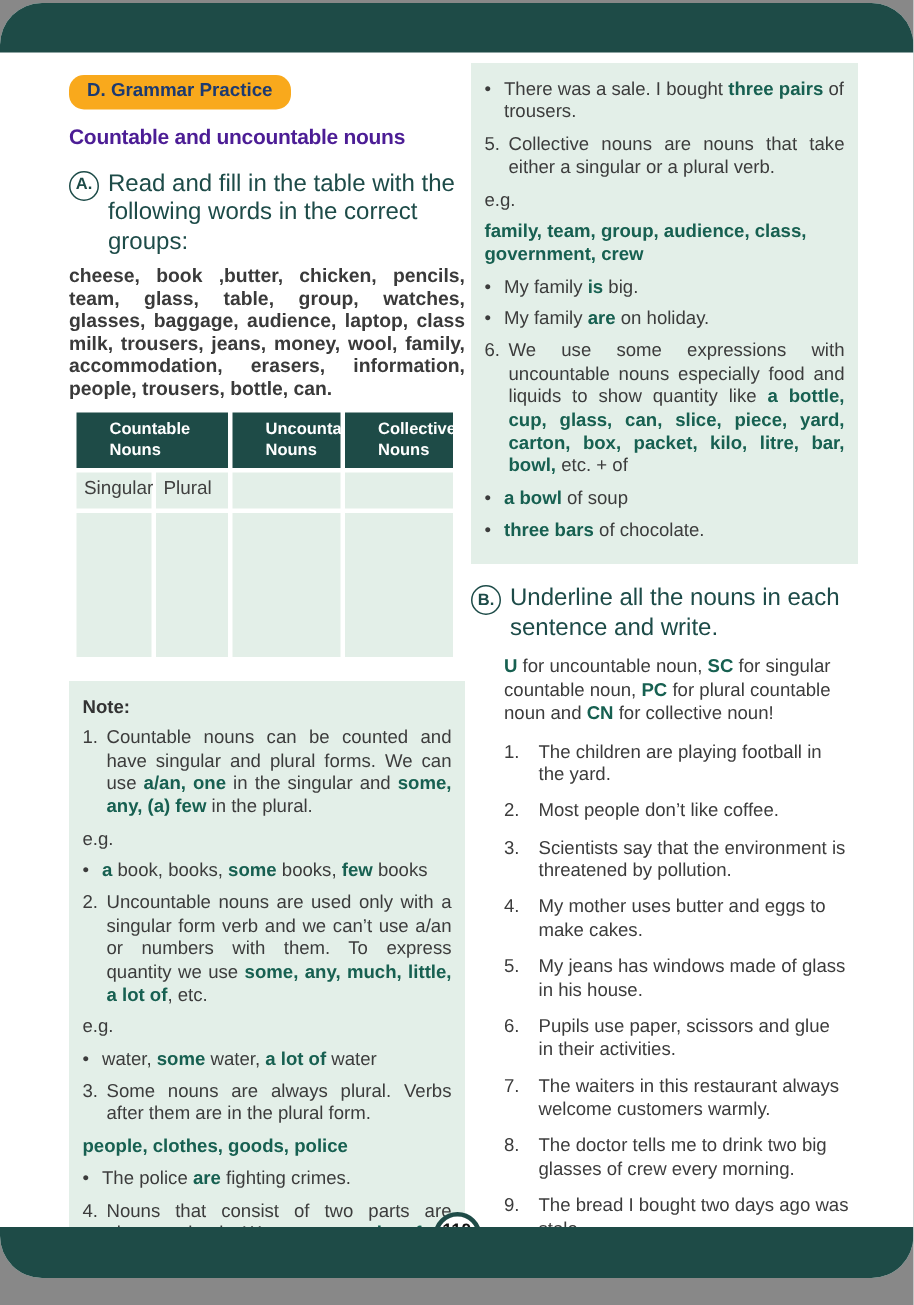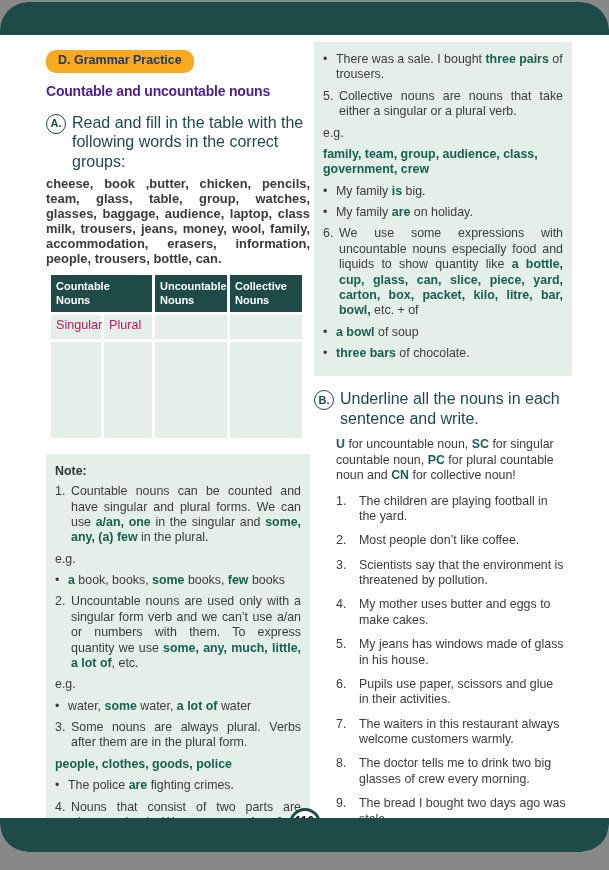--- a/index.html
+++ b/index.html
@@ -22,23 +22,23 @@
             color:#1d4b48; font-weight:700; font-size:11px; display:flex; align-items:center;
             justify-content:center; margin-right:6px; margin-top:1px; }
   .ex-instr { font-weight:400; color:#1d4b48; font-size:16px; line-height:1.22; }
 
   .wordlist { margin-top:6px; font-weight:700; color:#3a3a3a; font-size:12.9px;
               line-height:1.15; text-align:justify; }
 
   .atable { margin-top:9px; margin-left:5px; width:256px; display:grid;
             grid-template-columns:50px 48px 72px 72px; gap:3px; background:#fff; }
   .th { background:#1e4b47; color:#fff; font-weight:700; font-size:11px; line-height:1.2;
-        padding:5px 5px; display:flex; align-items:center; min-height:36px; }
+        padding:5px 22px; display:flex; align-items:center; min-height:36px; }
   .th.c12 { grid-column:1 / 3; }
-  .tc { background:#e3efe8; min-height:24px; font-size:12.6px; color:#be185d; padding:3px 5px; }
+  .tc { background:#e3efe8; min-height:24px; font-size:12.6px; color:#404040; padding:3px 5px; }
   .tc.tall { min-height:96px; }
 
   .notebox { background:#e3efe8; margin-top:16px; padding:10px 9px 9px 9px; font-size:12.4px; }
   .note-title { font-weight:700; color:#333; margin-bottom:5px; }
 
   .n-row { display:flex; margin-bottom:6px; }
   .n-num { flex:none; width:16px; }
   .n-text { flex:1; text-align:justify; }
   .bul-row { display:flex; margin-bottom:6px; }
   .bul { flex:none; width:13px; }

